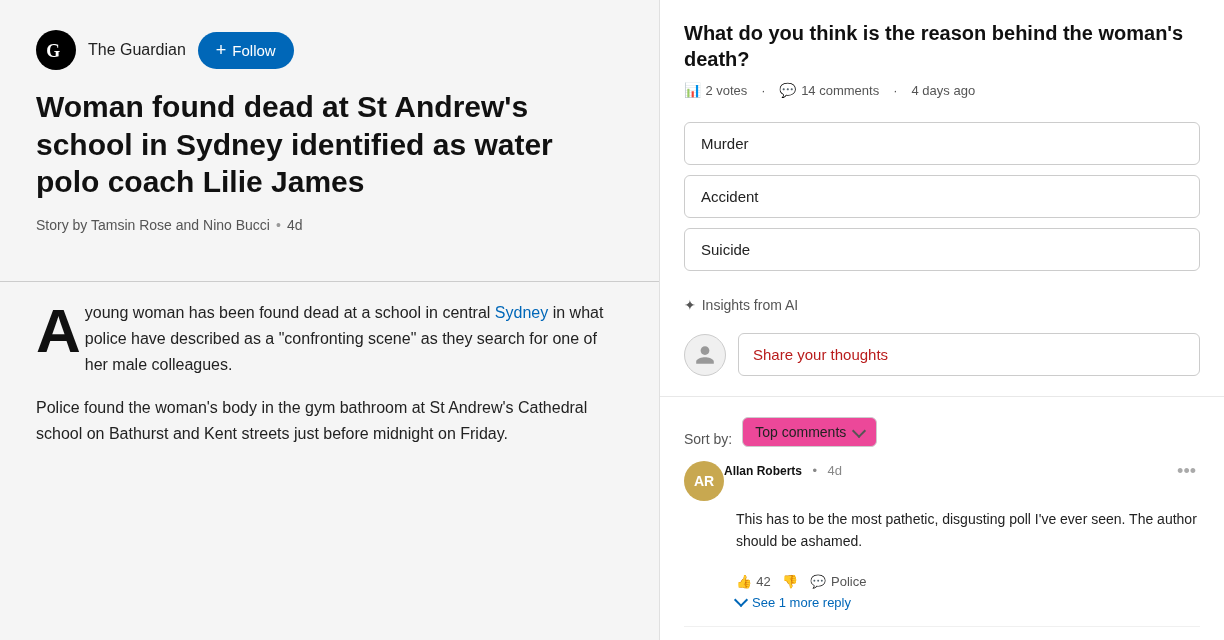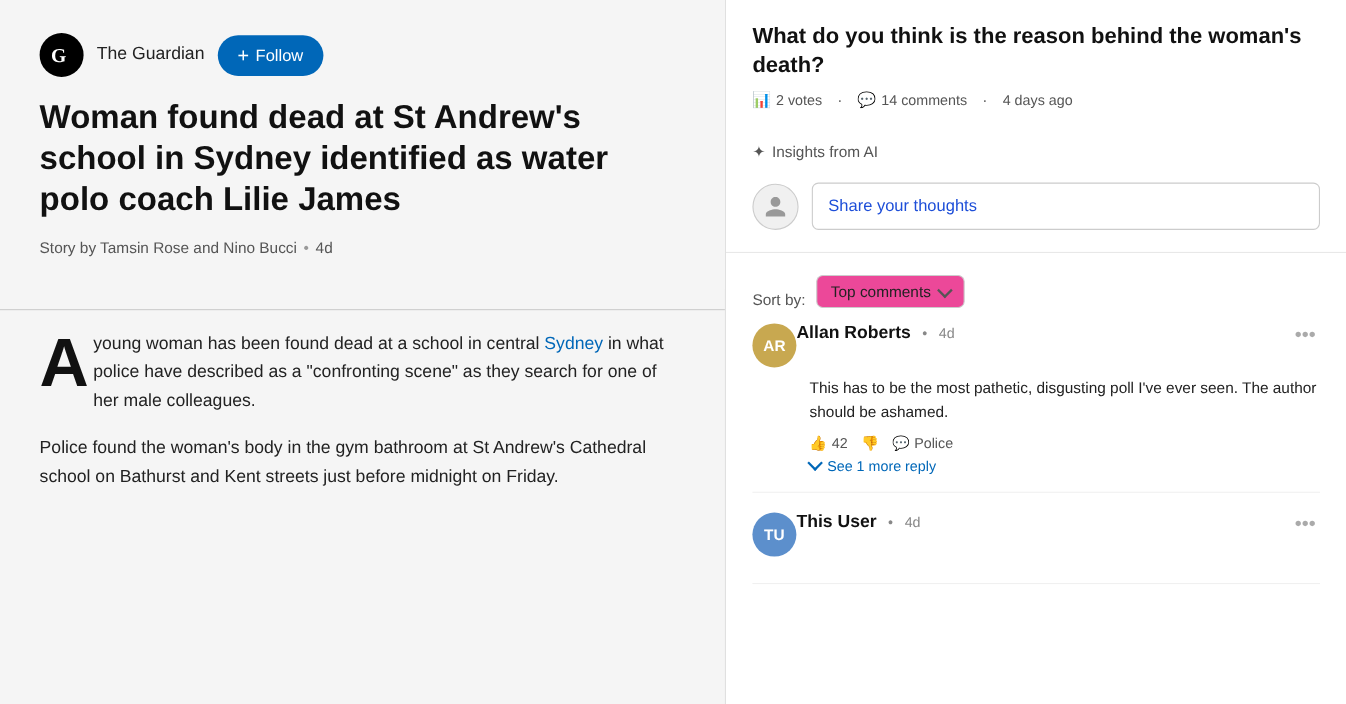--- a/index.html
+++ b/index.html
@@ -219,21 +219,21 @@
       height: 22px;
       fill: #999;
     }
 
     .share-input {
       flex: 1;
       border: 1.5px solid #ccc;
       border-radius: 6px;
       padding: 12px 14px;
       font-size: 15px;
-      color: #1d4ed8;
+      color: #b91c1c;
       background: #fff;
       cursor: text;
     }
 
     .sort-row {
       padding: 8px 24px 14px 24px;
       display: flex;
       align-items: flex-end;
       gap: 10px;
       font-size: 14px;
@@ -294,42 +294,42 @@
       background: #5c8fcc;
       color: #fff;
     }
 
     .comment-meta {
       flex: 1;
     }
 
     .comment-author {
       font-weight: 600;
-      font-size: 16px;
+      font-size: 12px;
       color: #111;
     }
 
     .comment-time {
       font-size: 13px;
       color: #888;
       margin-left: 6px;
     }
 
     .comment-more {
       color: #aaa;
       font-size: 18px;
       cursor: pointer;
       padding: 0 4px;
     }
 
     .comment-text {
       font-size: 14px;
       color: #222;
       line-height: 1.55;
-      margin-bottom: 10px;
+      margin-bottom: 22px;
       padding-left: 52px;
     }
 
     .comment-actions {
       display: flex;
       align-items: center;
       gap: 12px;
       padding-left: 52px;
     }
 
@@ -423,20 +423,25 @@
       <span>·</span>
       <span>
         <span class="poll-comment-icon">💬</span>
         <span>14 comments</span>
       </span>
       <span>·</span>
       <span>4 days ago</span>
     </div>
   </div>
 
+  <div class="poll-options">
+    <button class="poll-option">Murder</button>
+    <button class="poll-option">Accident</button>
+    <button class="poll-option">Suicide</button>
+  </div>
 
   <div class="insights-row">
     <span class="ai-icon">✦</span>
     <span>Insights from AI</span>
   </div>
 
   <div class="share-thoughts-row">
     <div class="user-avatar-circle">
       <svg viewBox="0 0 24 24">
         <path d="M12 12c2.7 0 4.8-2.1 4.8-4.8S14.7 2.4 12 2.4 7.2 4.5 7.2 7.2 9.3 12 12 12zm0 2.4c-3.2 0-9.6 1.6-9.6 4.8v2.4h19.2v-2.4c0-3.2-6.4-4.8-9.6-4.8z"></path>

